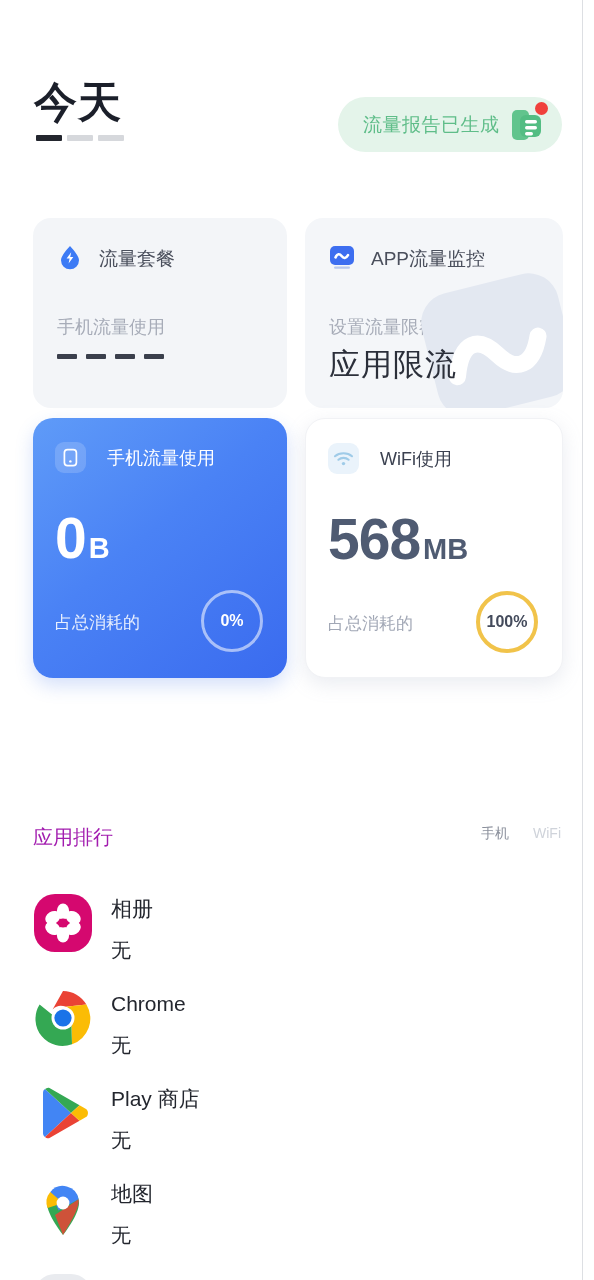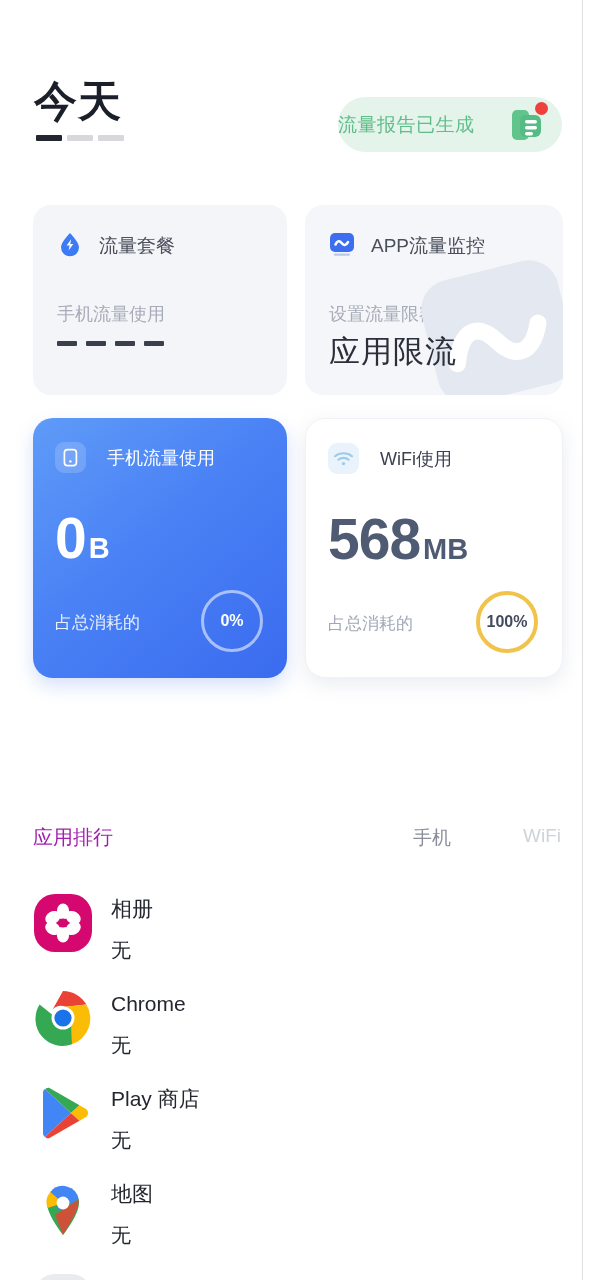--- a/index.html
+++ b/index.html
@@ -19,47 +19,47 @@
     overflow:hidden;
   }
 
   
   .header {
     position:absolute; left:0; top:76px;
     width:583px; height:96px;
   }
   .title-wrap { position:absolute; left:34px; top:0; }
   .page-title {
-    font-family:Liberation Serif, serif;
+    font-family:Liberation Sans, sans-serif;
     font-size:43px; font-weight:700; color:#1b1f2a;
     line-height:52px; letter-spacing:1px;
   }
   .dash-row { display:flex; gap:5px; margin-top:7px; margin-left:2px; }
   .dash { width:26px; height:6px; border-radius:1px; background:#d6d8dc; }
   .dash.active { background:#23262e; }
 
   .report-pill {
     position:absolute; left:338px; top:21px;
     width:224px; height:55px;
     background:#e4f4ea; border-radius:28px;
     display:flex; align-items:center;
   }
   .report-label {
-    font-size:19px; color:#5fbd89;
+    margin-left:25px; font-size:19px; color:#5fbd89;
     letter-spacing:.5px; white-space:nowrap;
   }
   .report-icon-wrap { position:absolute; right:16px; top:9px; width:40px; height:40px; }
   .report-dot {
     position:absolute; right:-2px; top:-4px;
     width:13px; height:13px; border-radius:50%;
     background:#f0403c;
   }
 
   
-  .row-top { position:absolute; left:0; top:205px; width:583px; height:190px; }
+  .row-top { position:absolute; left:0; top:218px; width:583px; height:190px; }
   .card-soft {
     position:absolute; top:0; height:190px;
     background:#f3f5f8; border-radius:18px; overflow:hidden;
   }
   .card-plan { left:33px; width:254px; }
   .card-monitor { left:305px; width:258px; background:#f4f6f9; }
 
   .card-head { position:absolute; left:24px; top:26px; display:flex; align-items:center; }
   .card-head .label { margin-left:16px; font-size:19px; color:#4a4f5c; white-space:nowrap; }
 
@@ -132,21 +132,21 @@
   .ring-mobile { border:3px solid rgba(255,255,255,.55); }
   .ring-wifi { border:4px solid #f1c34a; }
   .ring span { font-size:16px; font-weight:700; }
   .ring-mobile span { color:#ffffff; }
   .ring-wifi span { color:#444b5c; }
 
   
   .rank-head { position:absolute; left:0; top:824px; width:583px; height:34px; }
   .rank-title { position:absolute; left:33px; top:0; font-size:20px; color:#a21caf; }
   .rank-tabs { position:absolute; right:22px; top:1px; display:flex; gap:24px; }
-  .rank-tab { font-size:19px; color:#cfd3da; white-space:nowrap;margin-left:48px; }
+  .rank-tab { font-size:14px; color:#cfd3da; white-space:nowrap; }
   .rank-tab.active { color:#8a8f9b; }
 
   .app-list { position:absolute; left:0; top:886px; width:583px; }
   .app-row { position:relative; height:95px; }
   .app-icon { position:absolute; left:34px; top:8px; width:58px; height:58px; }
   .app-text { position:absolute; left:111px; top:8px; }
   .app-name { font-size:21px; color:#23262e; line-height:30px; white-space:nowrap; }
   .app-usage { font-size:20px; color:#23262e; line-height:30px; margin-top:11px; }
 
   .squircle { border-radius:36%; }

